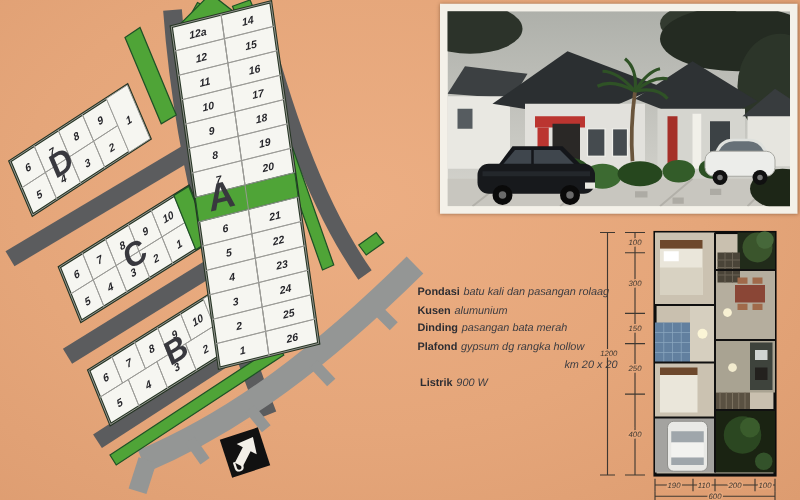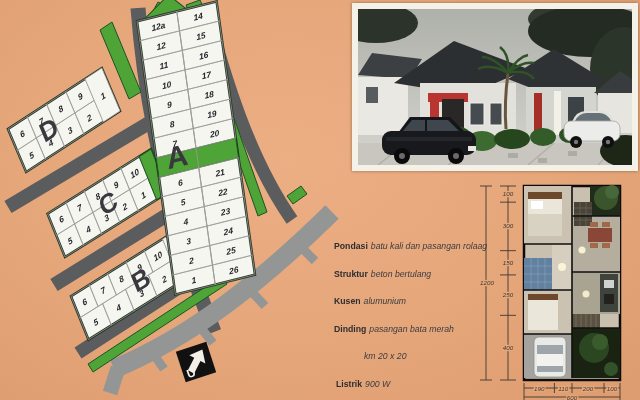--- a/index.html
+++ b/index.html
@@ -6,24 +6,24 @@
   body{width:640px;height:400px;overflow:hidden;position:relative;
        font-family:"Liberation Sans",sans-serif;}
   .canvas{position:absolute;inset:0;
        background:radial-gradient(ellipse at 45% 40%, #ecae83 0%, #e5a67a 55%, #dd9c70 100%);}
   svg text{user-select:none;}
   #map{position:absolute;left:0;top:0;}
   .photo{position:absolute;left:352px;top:3px;width:274px;height:156px;
        background:#f4f1e9;padding:6px;box-shadow:0 0 3px rgba(60,30,10,.45);}
   .specs{position:absolute;left:334px;top:226px;width:160px;}
   .specs-title{font-size:19px;font-weight:bold;color:#5d5d62;letter-spacing:.4px;margin:0 0 8px 0;}
-  .spec-row{font-size:8.7px;line-height:14.6px;white-space:nowrap;color:#3a3a3f;margin-top:13px;}
+  .spec-row{font-size:8.7px;line-height:14.6px;white-space:nowrap;color:#3a3a3f;}
   .spec-label{font-weight:bold;color:#2d2d32;}
   .spec-val{font-style:italic;color:#3c3c41;margin-left:3px;}
-  .spec-row.cont{padding-left:27px;}
+  .spec-row.cont{padding-left:27px;text-align:right;}
   .spec-row.ind{padding-left:2px;}
   #plan{position:absolute;left:478px;top:172px;}
 </style>
 </head>
 <body>
 
 <div class="canvas">
 
   <svg id="map" width="340" height="400" viewBox="0 0 340 400">
 
@@ -275,23 +275,23 @@
         <circle cx="12" cy="35" r="6" fill="#101010"></circle>
           <circle cx="12" cy="35" r="2.2" fill="#777"></circle>
         <circle cx="44" cy="35" r="6" fill="#101010"></circle>
           <circle cx="44" cy="35" r="2.2" fill="#777"></circle>
       </g>
     </svg>
   </div>
 
   <div class="specs">
     <div class="spec-row"><span class="spec-label">Pondasi</span><span class="spec-val">batu kali dan pasangan rolaag</span></div>
-    <div class="spec-row"><span class="spec-label">Struktur</span><span class="spec-val">beton bertulang</span></div>
     <div class="spec-row"><span class="spec-label">Kusen</span><span class="spec-val">alumunium</span></div>
     <div class="spec-row"><span class="spec-label">Dinding</span><span class="spec-val">pasangan bata merah</span></div>
+    <div class="spec-row"><span class="spec-label">Plafond</span><span class="spec-val">gypsum dg rangka hollow</span></div>
     <div class="spec-row cont"><span class="spec-label"></span><span class="spec-val">km 20 x 20</span></div>
     <div class="spec-row ind"><span class="spec-label">Listrik</span><span class="spec-val">900 W</span></div>
 
   </div>
 
   <svg id="plan" width="162" height="230" viewBox="0 0 162 230">
     <g>
       <rect x="46" y="14" width="96" height="194" fill="#c9c0af" stroke="#0c0c0c" stroke-width="2.5"></rect>
 
       <rect x="112" y="14" width="30" height="30" fill="#212b1a"></rect>

